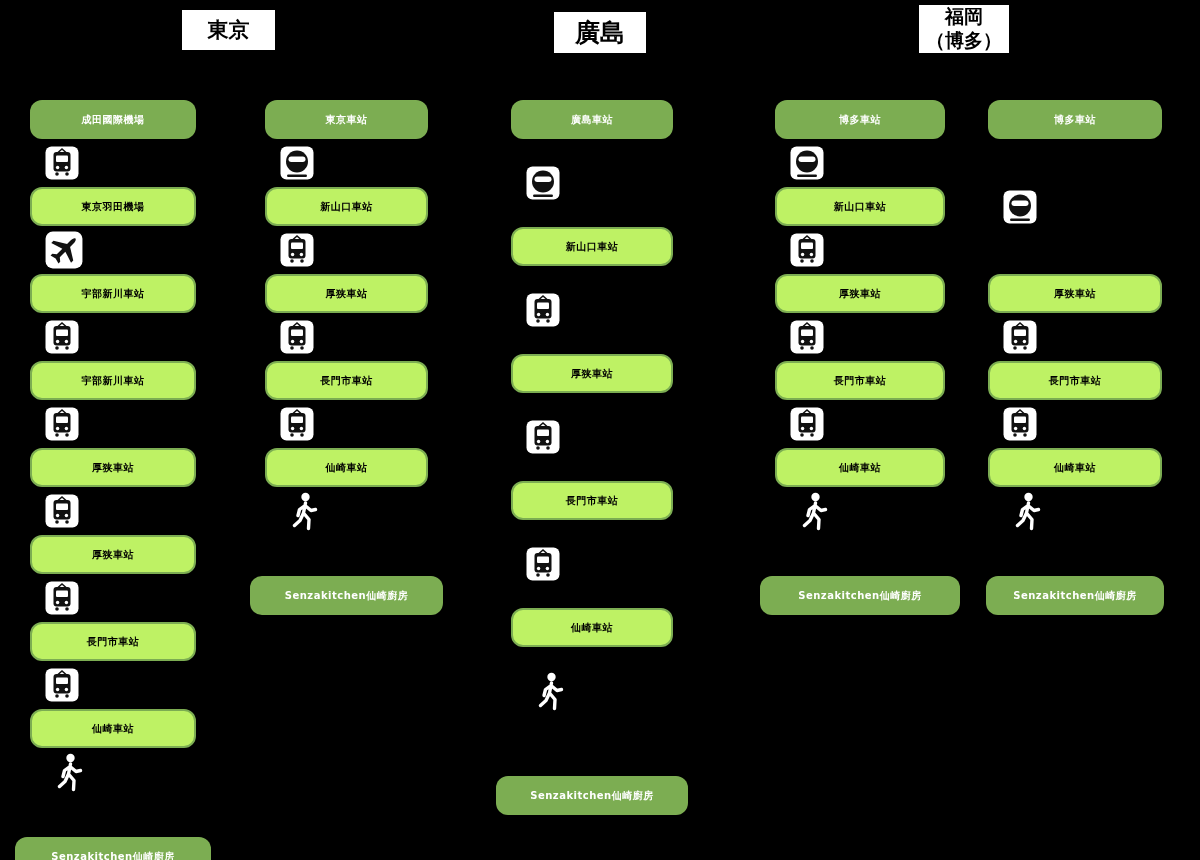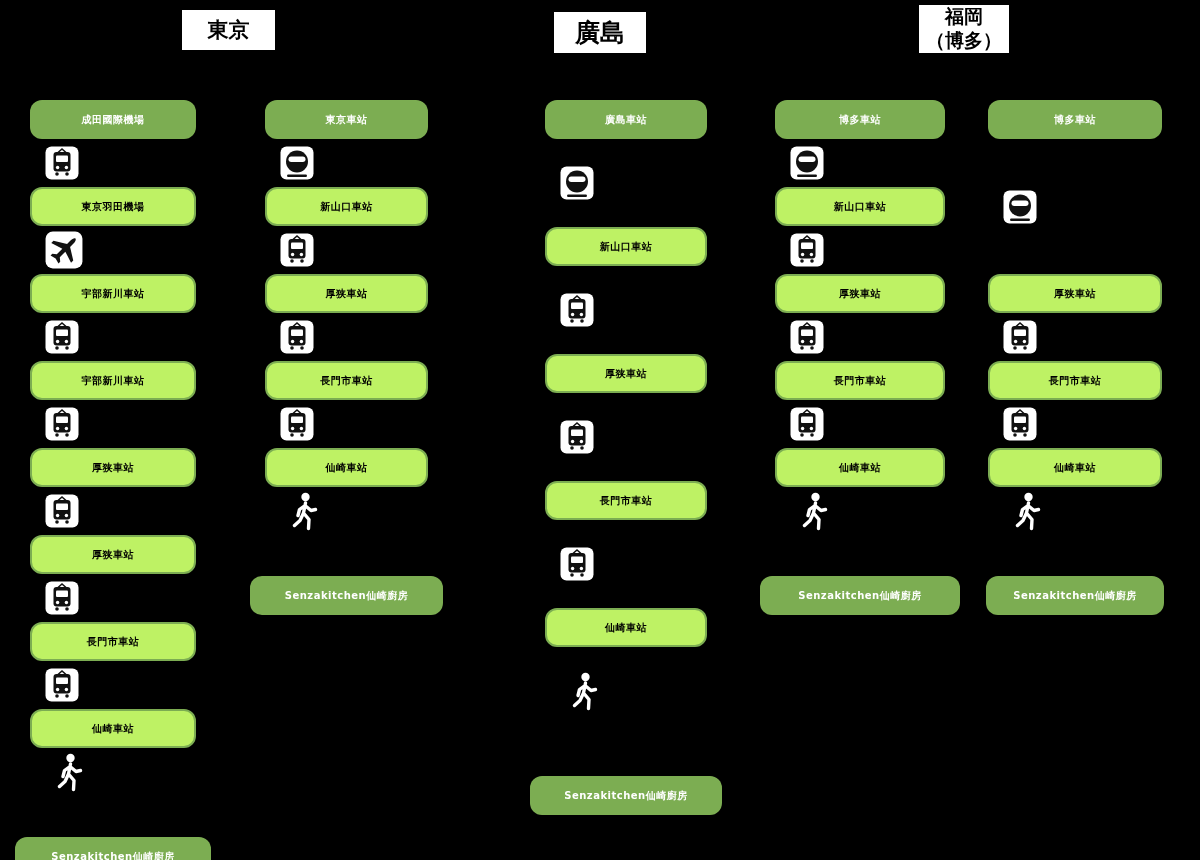--- a/index.html
+++ b/index.html
@@ -30,21 +30,21 @@
   .header-2 { left: 917px; top: 3px;  width: 94px; height: 52px; font-size: 19px; }
   .column {
     position: absolute;
     top: 100px;
     display: flex;
     flex-direction: column;
     align-items: center;
   }
   .column-0 { left: 30px;  width: 166px; }
   .column-1 { left: 265px; width: 163px; }
-  .column-2 { left: 545px; width: 162px; gap: 20px; }
+  .column-2 { left: 511px; width: 162px; gap: 20px; }
   .column-3 { left: 775px; width: 170px; }
   .column-4 { left: 988px; width: 174px; }
   .stop {
     flex: none;
     width: 100%;
     height: 39px;
     border-radius: 12px;
     display: flex;
     align-items: center;
     justify-content: center;

